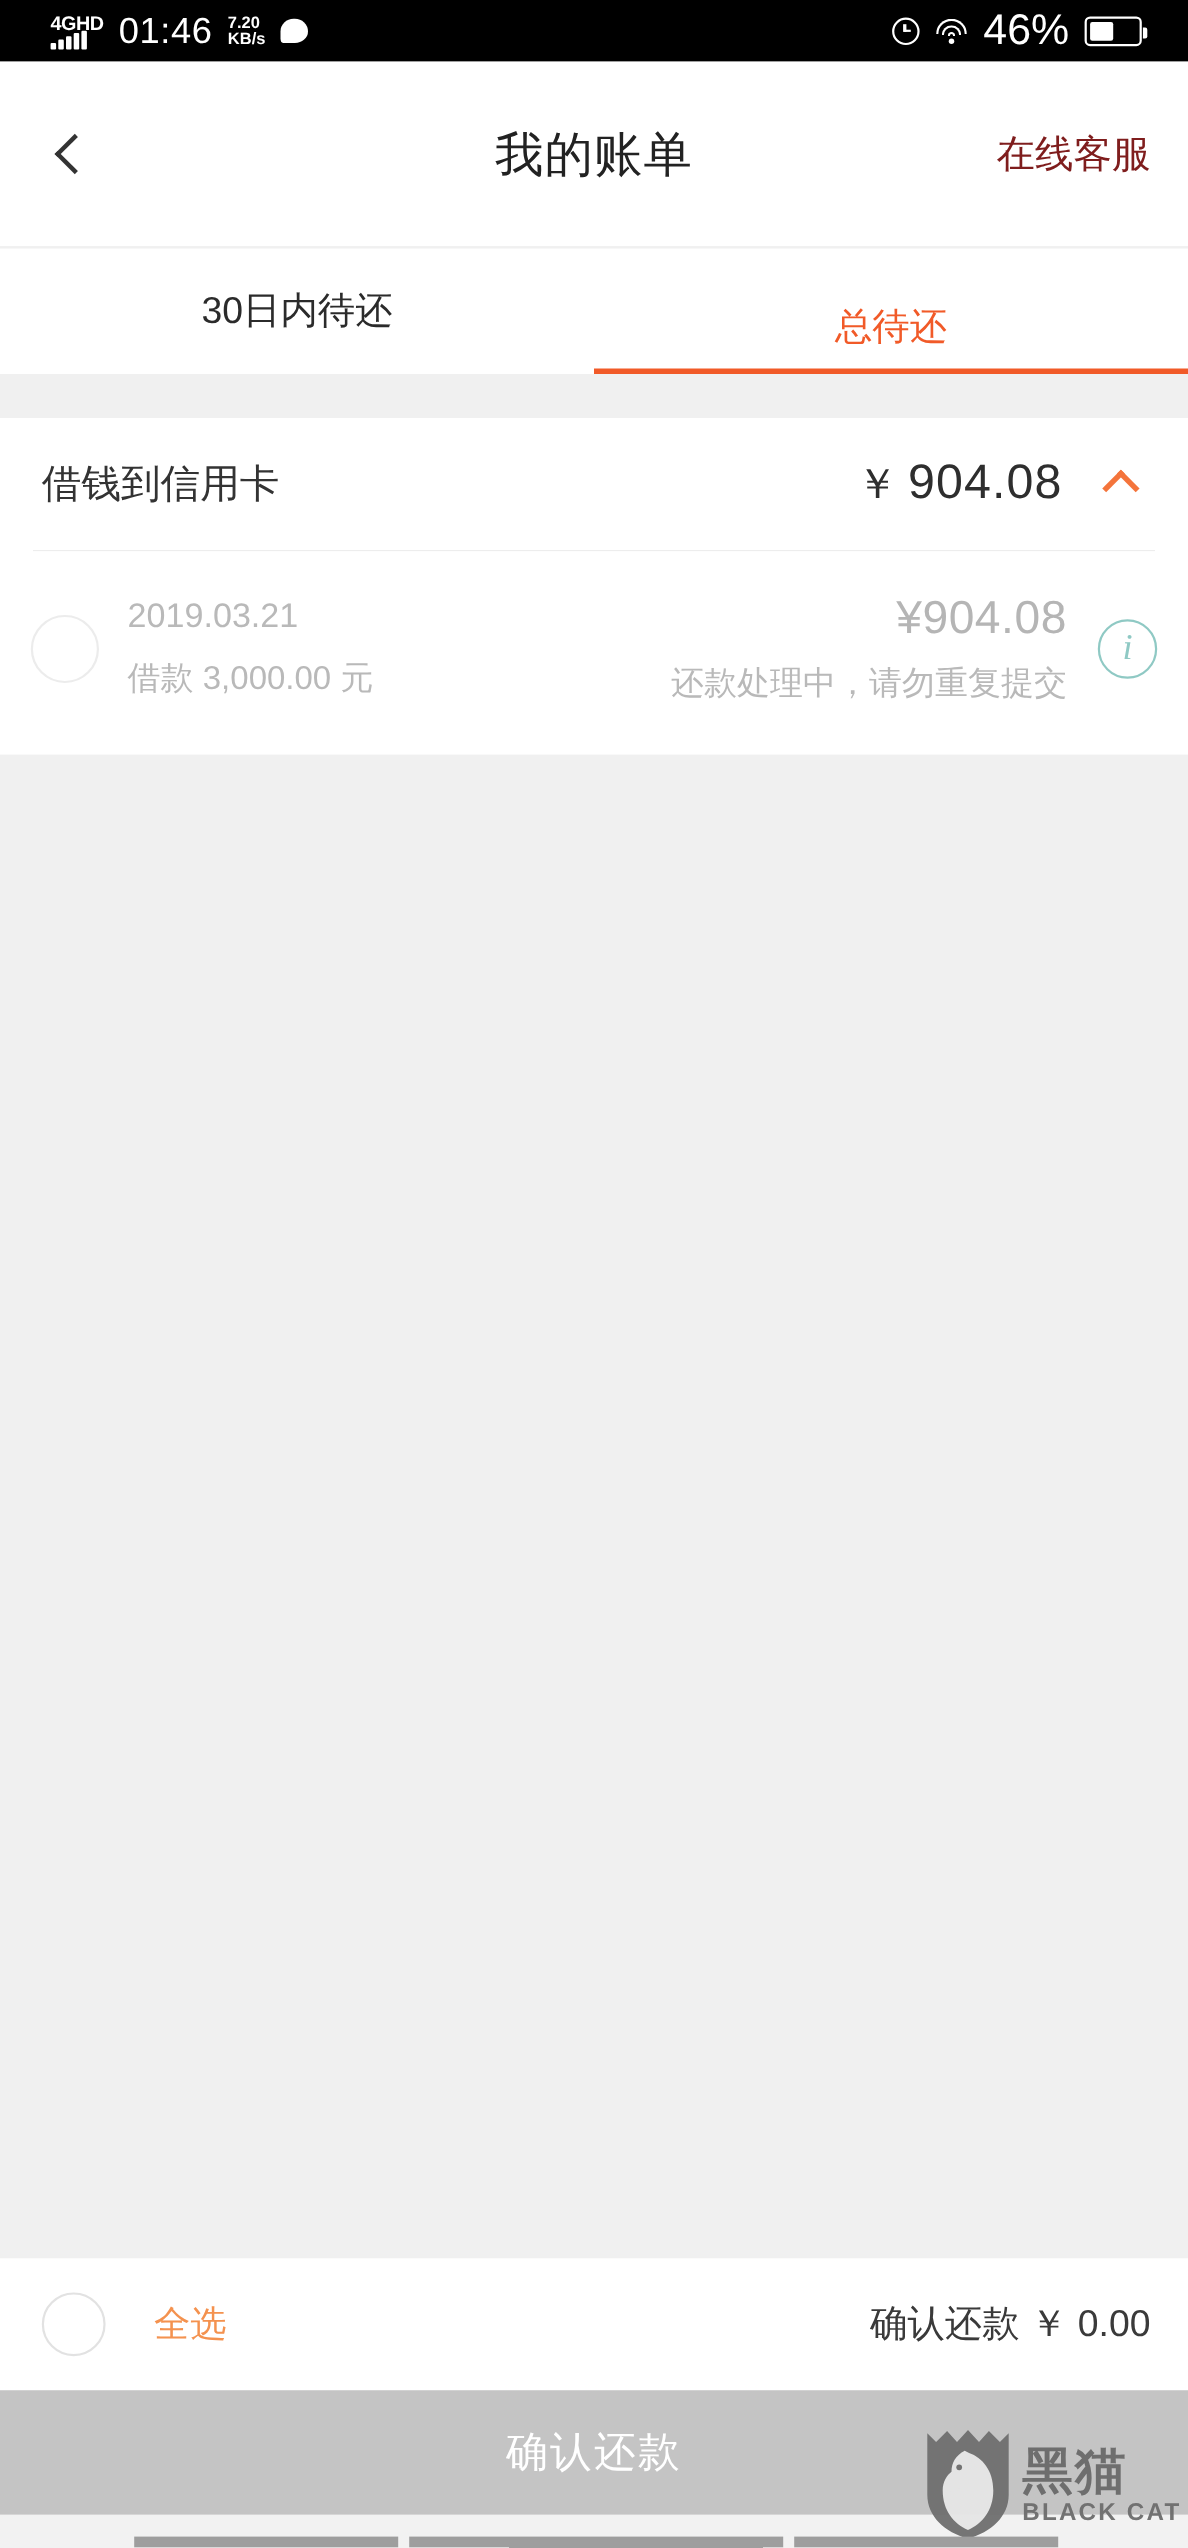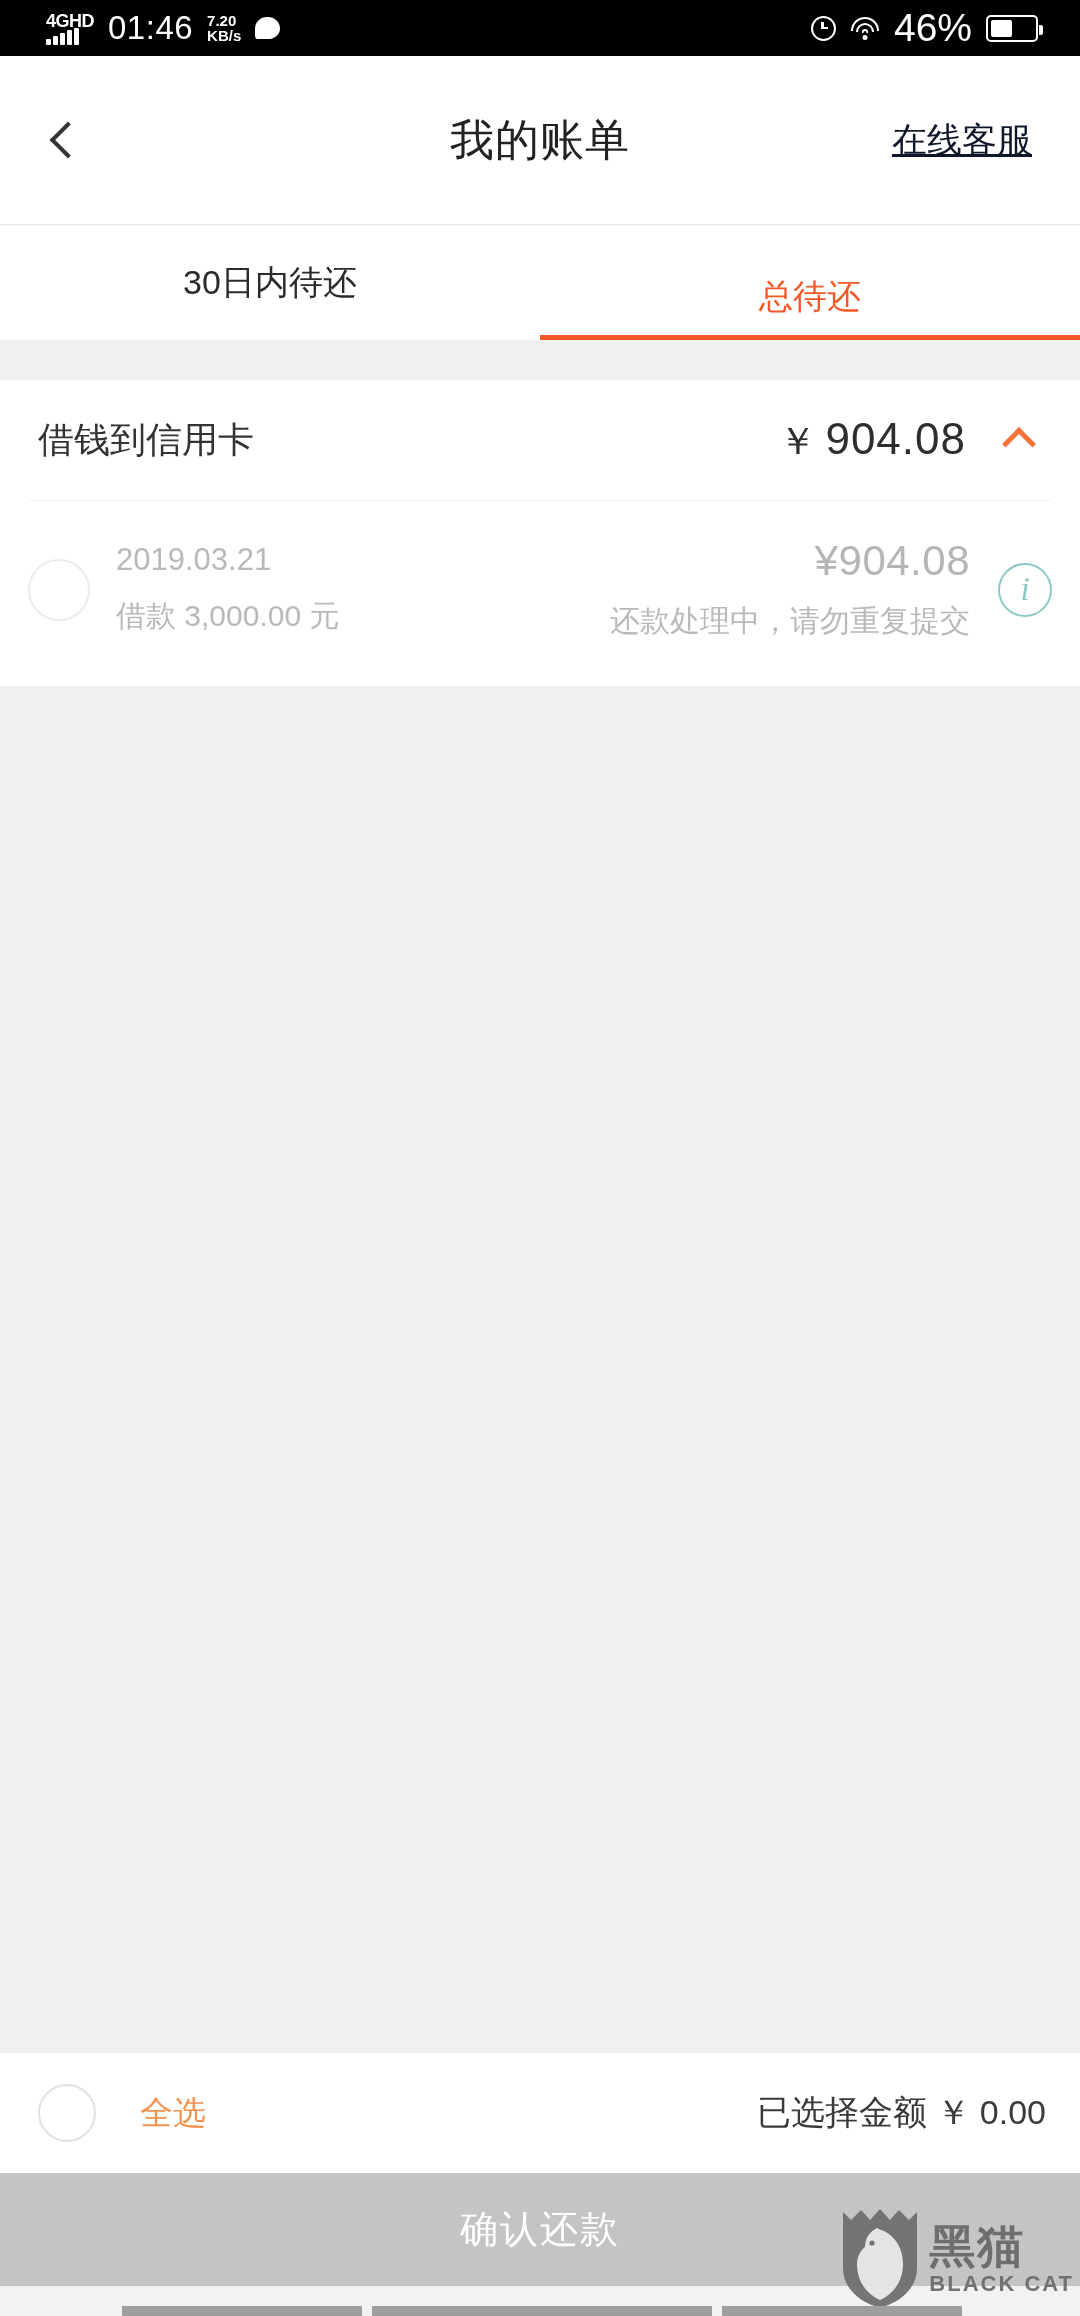--- a/index.html
+++ b/index.html
@@ -44,21 +44,21 @@
 
   
   .header {
     position:absolute; top:56px; left:0; width:1080px; height:169px;
     background:#fff; display:flex; align-items:center;
     border-bottom:1px solid #e8e8e8;
   }
   .back-btn { position:absolute; left:30px; width:76px; height:76px; display:flex; align-items:center; justify-content:center; }
   .chev-left { width:26px; height:26px; border-left:4px solid #333; border-bottom:4px solid #333; transform:rotate(45deg); }
   .header-title { width:100%; text-align:center; font-size:44px; color:#222; letter-spacing:1px; }
-  .header-action { position:absolute; right:48px; font-size:35px; color:#0f172a;text-decoration:underline; }
+  .header-action { position:absolute; right:34px; font-size:35px; color:#7f1d1d; }
 
   
   .tabs { position:absolute; top:226px; left:0; width:1080px; height:114px; background:#fff; display:flex; }
   .tab { flex:1; display:flex; align-items:center; justify-content:center; font-size:34px; position:relative; }
   .tab.inactive { color:#2b2b2b;text-align:center; }
   .tab.active { color:#f15a28;margin-top:28px; }
   .tab-underline { position:absolute; left:0; bottom:0; width:100%; height:5px; background:#f15a28; }
 
   
   .gap { position:absolute; top:340px; left:0; width:1080px; height:40px; background:#f0f0f0; }
@@ -196,21 +196,21 @@
         <span>i</span>
       </div>
     </div>
   </div>
 
   <div class="body-fill"></div>
 
   <div class="select-bar">
     <div class="select-check"></div>
     <div class="select-all-label">全选</div>
-    <div class="selected-amount">已选择金额 ￥ 0.00</div>
+    <div class="selected-amount">确认还款 ￥ 0.00</div>
   </div>
 
   <div class="confirm-bar">
     <div class="confirm-label">确认还款</div>
   </div>
 
   <div class="watermark">
     <div class="wm-shield">
       <svg width="78" height="104" viewBox="0 0 78 104">
         <path d="M2 6 L10 14 L20 4 L29 14 L39 3 L49 14 L58 4 L68 14 L76 6 L76 62 C76 82 60 96 39 102 C18 96 2 82 2 62 Z" fill="#707070"></path>

